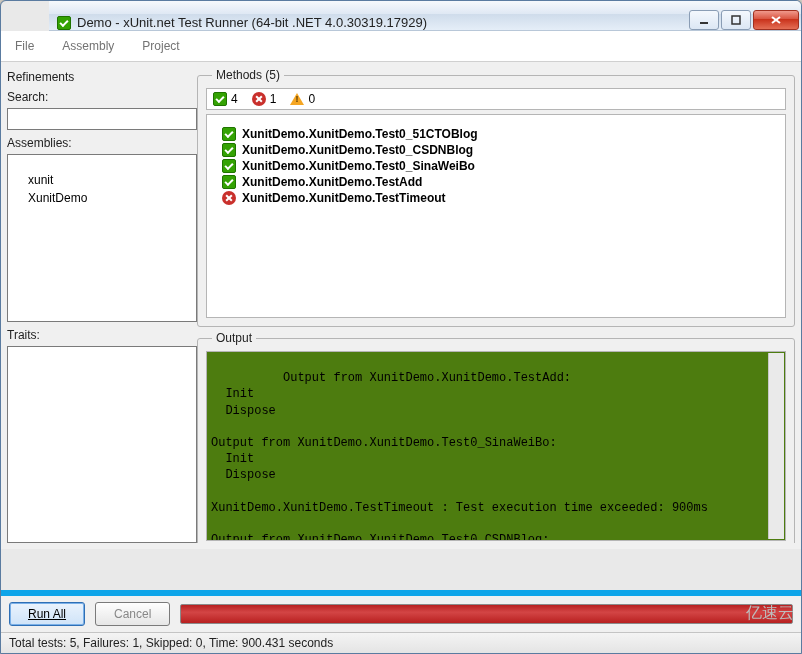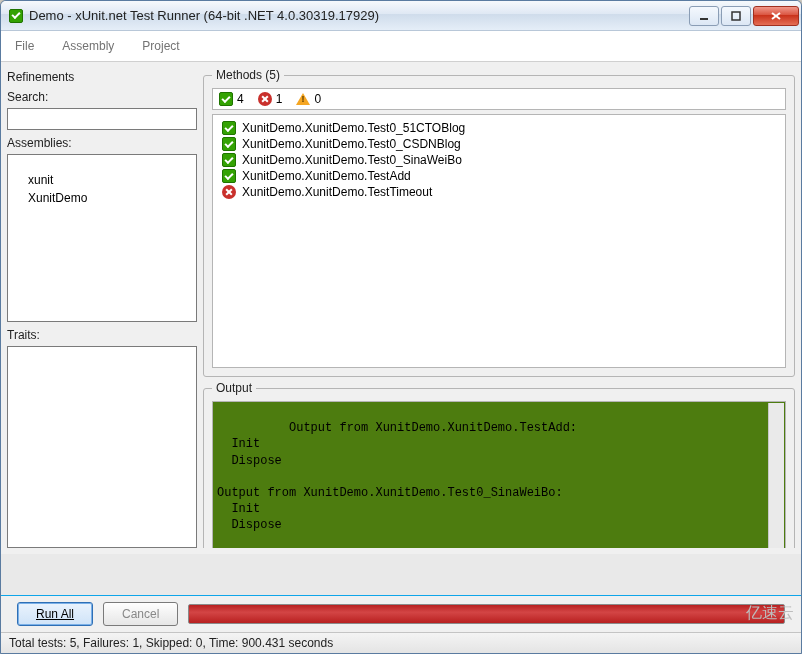--- a/index.html
+++ b/index.html
@@ -20,23 +20,24 @@
       display: flex;
       flex-direction: column;
       overflow: hidden;
       box-shadow: 0 0 3px rgba(0,0,0,.3);
     }
     
     .titlebar {
       height: 30px;
       background: linear-gradient(#f6f9fc, #dfe8f4 45%, #cfdceb 46%, #e5eef8);
       display: flex;
-      align-items: center;
+      align-items: flex-end;
       padding: 0 2px 0 8px;
       border-bottom: 1px solid #b8c7d8;
+      margin-left: 48px;
     }
     .titlebar .icon { margin-right: 6px; flex-shrink:0; }
     .titlebar .title { flex: 1; color: #222; font-size: 13px; }
     .winbtns { display: flex; gap: 2px; }
     .winbtn {
       width: 30px; height: 20px;
       border: 1px solid #8a9db5;
       border-radius: 3px;
       display: flex; align-items: center; justify-content: center;
       background: linear-gradient(#f4f8fd,#dce7f4);
@@ -50,21 +51,20 @@
       border-bottom: 1px solid #d0d0d0;
       padding: 4px 8px;
       display: flex; gap: 16px;
     }
     .menubar .menuitem { color:#737373; padding: 4px 6px; }
     .content {
       flex: 1;
       display: flex;
       background: #f0f0f0;
       padding: 6px;
-      gap: 6px;
       overflow: hidden;
     }
     
     .leftpanel {
       width: 190px;
       display: flex;
       flex-direction: column;
       gap: 4px;
     }
     .lbl { color:#222; margin-top:2px; }
@@ -97,35 +97,36 @@
       overflow: hidden;
     }
     fieldset {
       border: 1px solid #b5b5b5;
       border-radius: 3px;
       padding: 6px 8px 8px;
       background: #f0f0f0;
     }
     fieldset.methods { flex: 0 0 auto; }
     fieldset.output { flex: 0 0 auto; }
-    legend { padding: 0 4px; color:#222; }
+    legend { padding: 0 4px; color:#222;margin-left:6px; }
     .countsrow {
       display: flex; gap: 14px; align-items:center;
       background: #fff;
       border: 1px solid #b5b5b5;
       padding: 3px 6px;
     }
     .countitem { display:flex; align-items:center; gap:4px; }
     .methods-list {
       margin-top: 4px;
-      height: 254px;
+      height: 204px;
       background:#fff;
       border:1px solid #b5b5b5;
-      padding:5px;
+      padding:11px;
       overflow:auto;
+      font-weight:bold;
     }
     .method-row {
       display:flex; align-items:center; gap:6px;
       padding:1px 4px;
     }
     .output-box {
       background:#4d7c0f;
       border:1px solid #b5b5b5;
       height: 190px;
       overflow:auto;
@@ -137,22 +138,22 @@
       position: relative;
     }
     .scrollhint {
       position:absolute; right:1px; top:1px; bottom:1px; width:16px;
       background:#eaeaea; border-left:1px solid #c8c8c8;
     }
     
     .bottombar {
       display:flex; align-items:center; gap:10px;
       background:#f0f0f0;
-      padding: 6px 16px;
-      border-top:1px solid #0ea5e9;
+      padding: 6px 8px;
+      border-top:6px solid #0ea5e9;
       margin-top:41px;
     }
     .btn {
       height:24px; padding:0 18px;
       border:1px solid #7a7a7a;
       border-radius:3px;
       background: linear-gradient(#fefefe,#e6e6e6);
       font: inherit;
     }
     .btn.primary {

